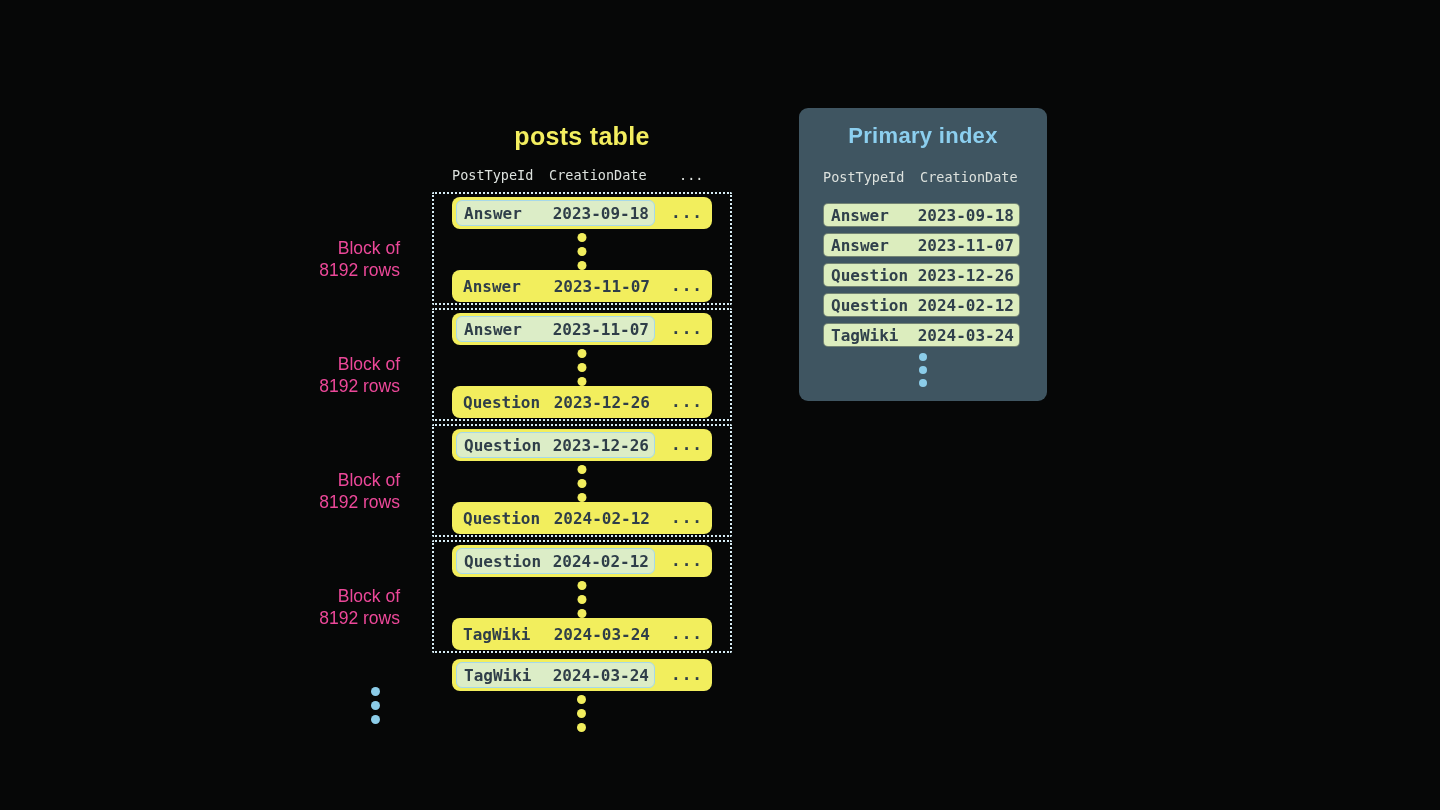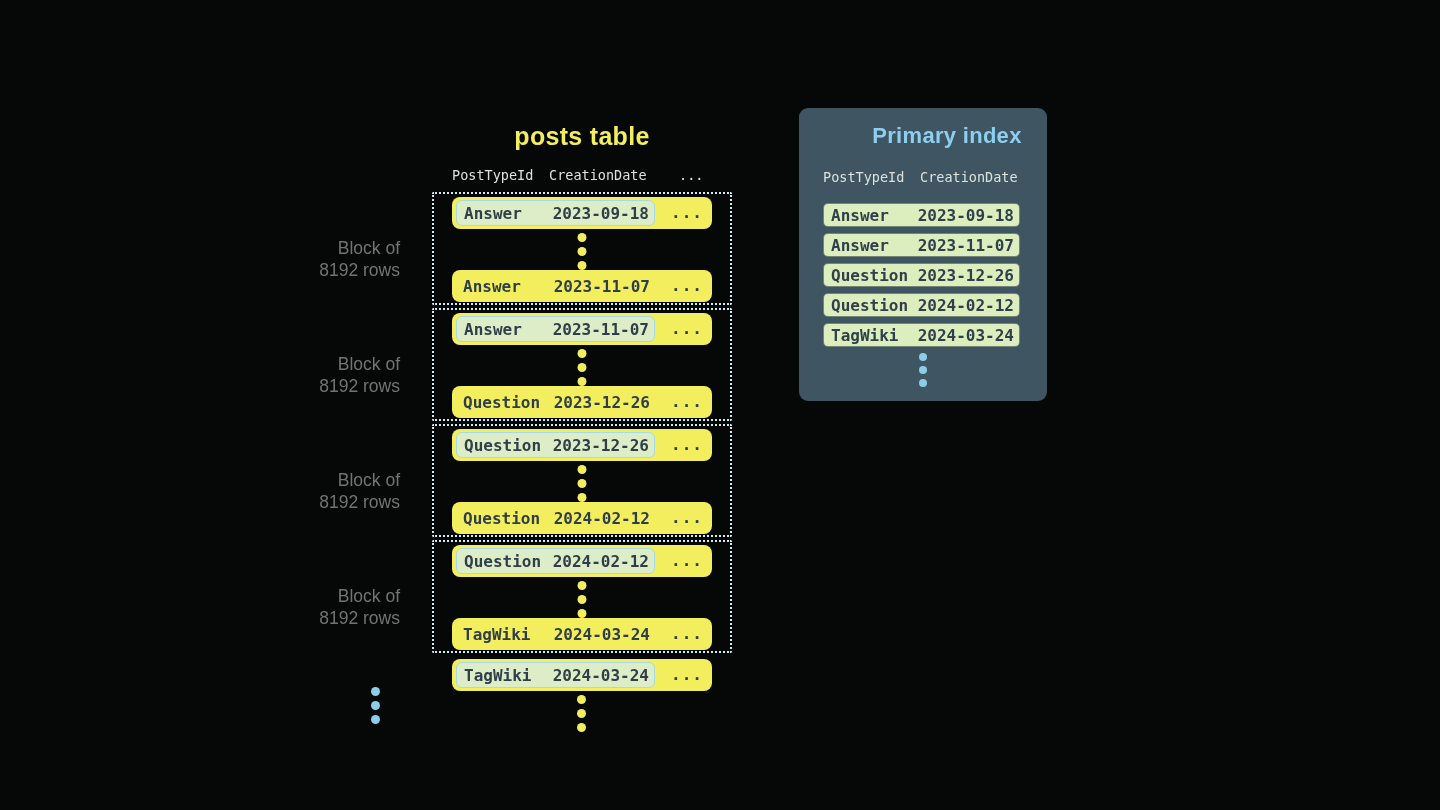--- a/index.html
+++ b/index.html
@@ -53,33 +53,33 @@
   .vdots { position:absolute; display:flex; flex-direction:column; gap:5px; align-items:center; }
   .vdots i { width:9px; height:9px; border-radius:50%; display:block; }
   .vdots.yellow i { background:#F2EE5D; }
   .vdots.blue i { background:#8CCDE9; }
   .block .vdots { left:50%; transform:translateX(-50%); top:39px; }
   .vdots.tail   { left:577px; top:695px; }
   .vdots.left-more { left:371px; top:687px; }
 
   .blk-label {
     position:absolute; right:1020px; text-align:right;
-    font-size:17.5px; line-height:21.5px; color:#737373; font-weight:400;
+    font-size:17.5px; line-height:21.5px; color:#ec4899; font-weight:400;
     white-space:nowrap;
   }
   .l1 { top:238px; } .l2 { top:354px; } .l3 { top:470px; } .l4 { top:586px; }
 
   
   .panel {
     position:absolute; left:799px; top:108px; width:248px; height:293px;
     background:#3F5561; border-radius:9px;
   }
   .panel-title {
     position:absolute; top:15px; left:0; width:100%; text-align:center;
-    font-size:22px; font-weight:600; color:#8CCFEF; letter-spacing:.3px;padding-left:24px;
+    font-size:22px; font-weight:600; color:#8CCFEF; letter-spacing:.3px;
   }
   .px-header-col {
     position:absolute; top:61px; font-family:"DejaVu Sans Mono",monospace;
     font-size:13.5px; font-weight:500; color:#DDE2DE;
   }
   .px-h1 { left:24px; }
   .px-h2 { left:121px; }
   .idx-row {
     position:absolute; left:24px; width:197px; height:24px;
     background:#DCEDBE; border:1px solid rgba(30,45,55,.55); border-radius:5px;

